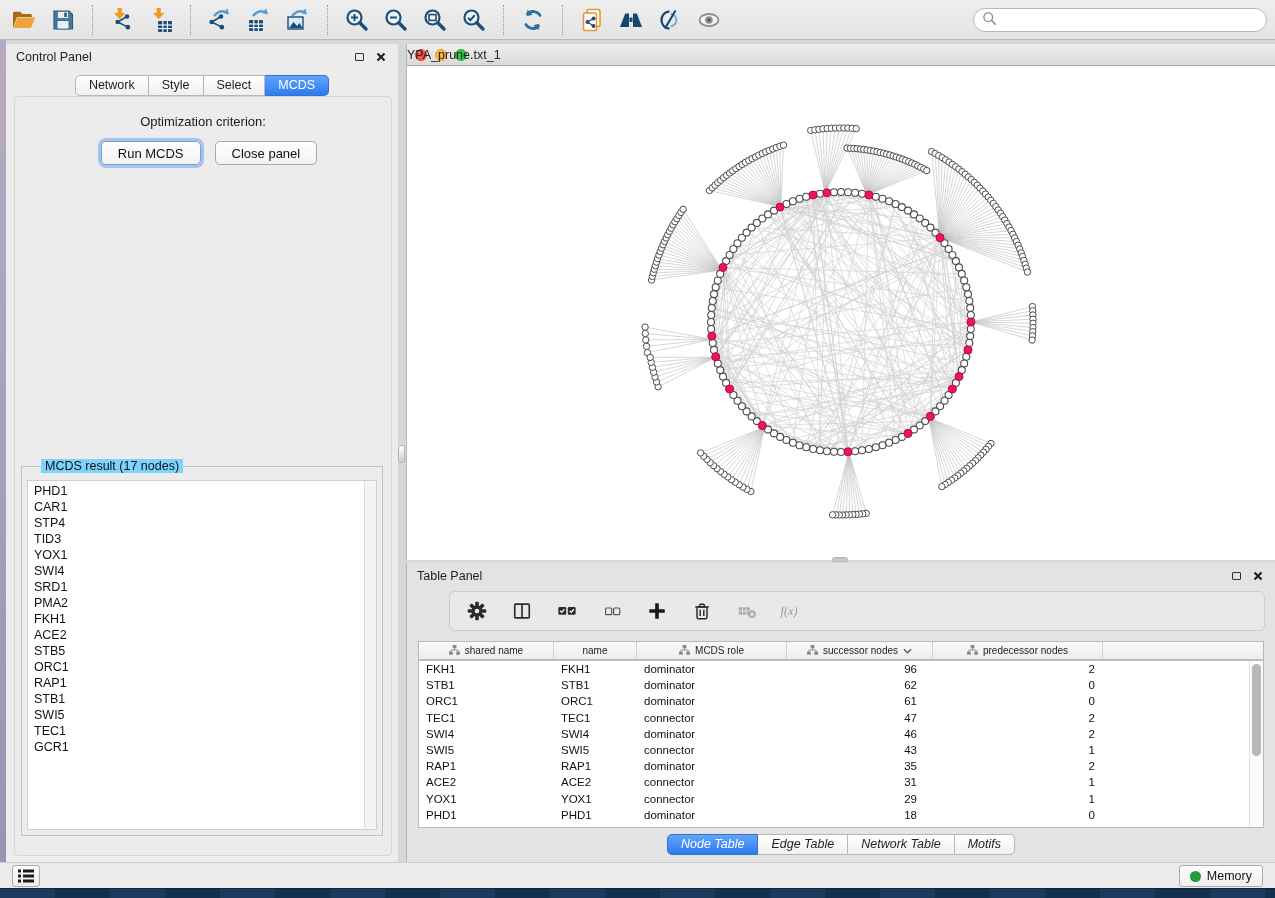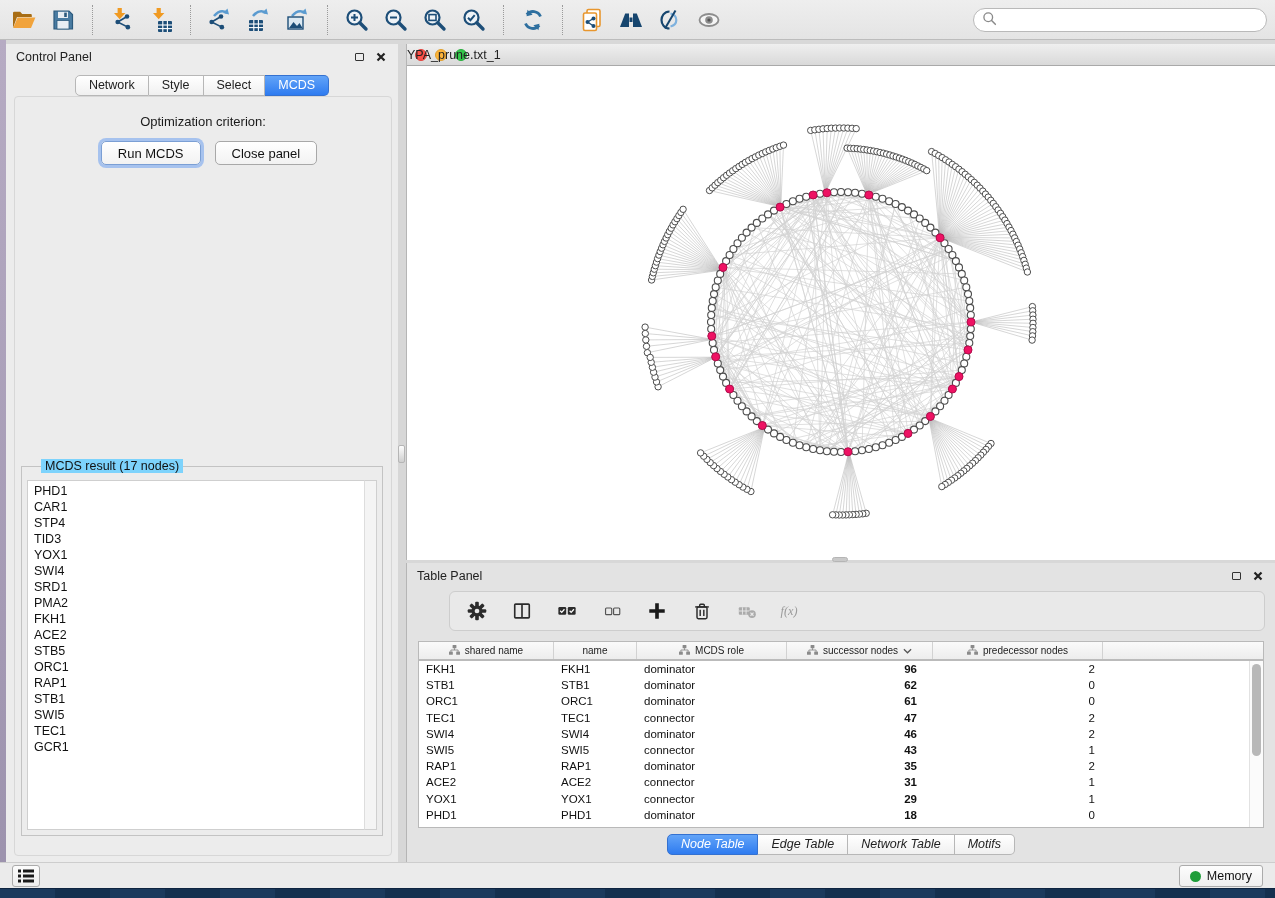--- a/index.html
+++ b/index.html
@@ -102,21 +102,21 @@
   .tp-ic { width:26px; height:24px; display:flex; align-items:center; justify-content:center; }
   #tp-table { position:absolute; left:11px; right:11px; top:78px; bottom:34px;
     background:#fff; border:1px solid #b9b9b9; overflow:hidden; }
   #thead-row { display:flex; height:19px; background:linear-gradient(#fafafa,#ededed);
     border-bottom:2px solid #bbb; font-size:10px; color:#222; }
   .th { display:flex; align-items:center; justify-content:center; gap:5px;
     border-right:1px solid #d2d2d2; height:100%; }
   .th.fill { flex:1; border-right:none; }
   .tr { display:flex; height:16.2px; font-size:11.5px; color:#111; align-items:center; }
   .td { padding-left:7px; overflow:hidden; white-space:nowrap; }
-  .td.num { text-align:right; padding-right:16px; padding-left:0;font-weight:bold; }
+  .td.num { text-align:right; padding-right:16px; padding-left:0; }
   .td.num2 { text-align:right; padding-right:8px; padding-left:0; }
   #tbody-scroll { position:absolute; right:0; top:19px; bottom:0; width:14px;
     background:#fbfbfb; border-left:1px solid #e2e2e2; }
   #tbody-thumb { position:absolute; left:2px; right:2px; top:3px; height:92px;
     background:#b8b8b8; border-radius:6px; }
   #tp-tabs { position:absolute; left:0; right:0; bottom:7px; display:flex; justify-content:center;font-style:italic; }
 
   
   #status-bar { left:0; top:862px; width:1275px; height:26px; background:#ebebeb;
     border-top:1px solid #cdcdcd; }

